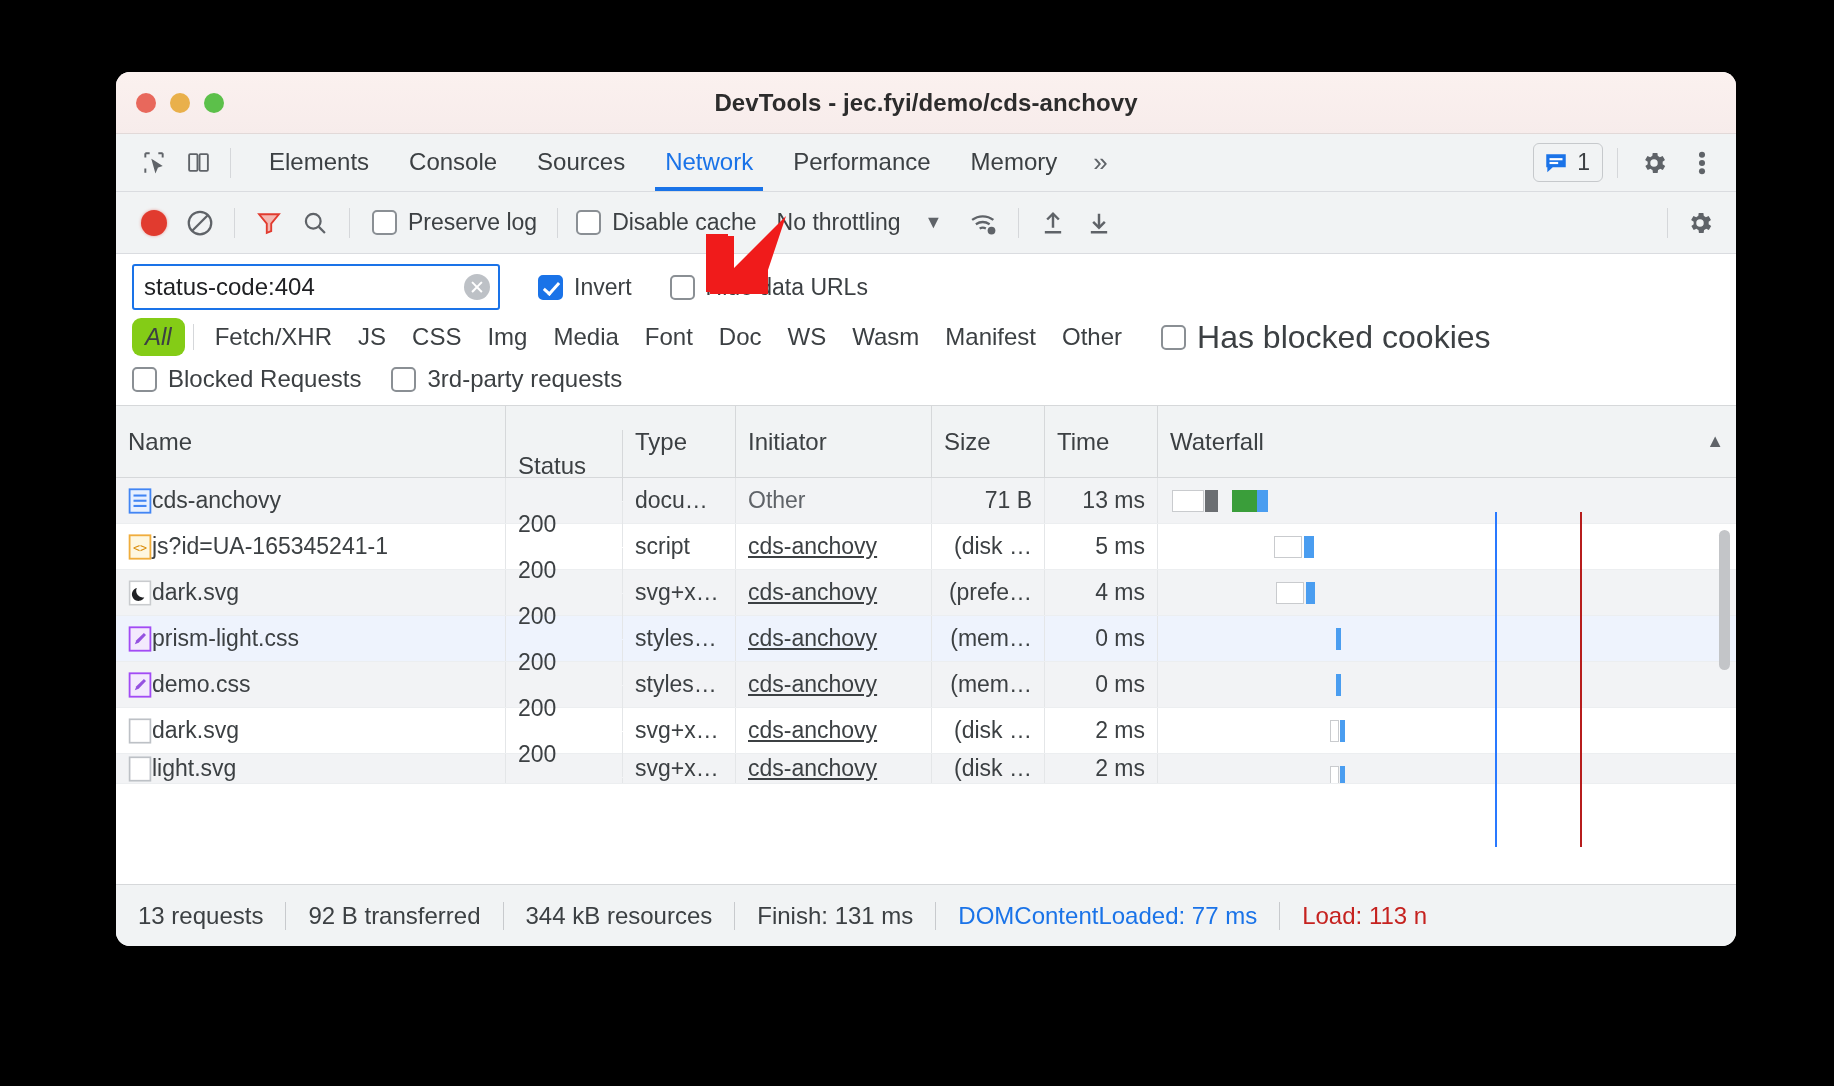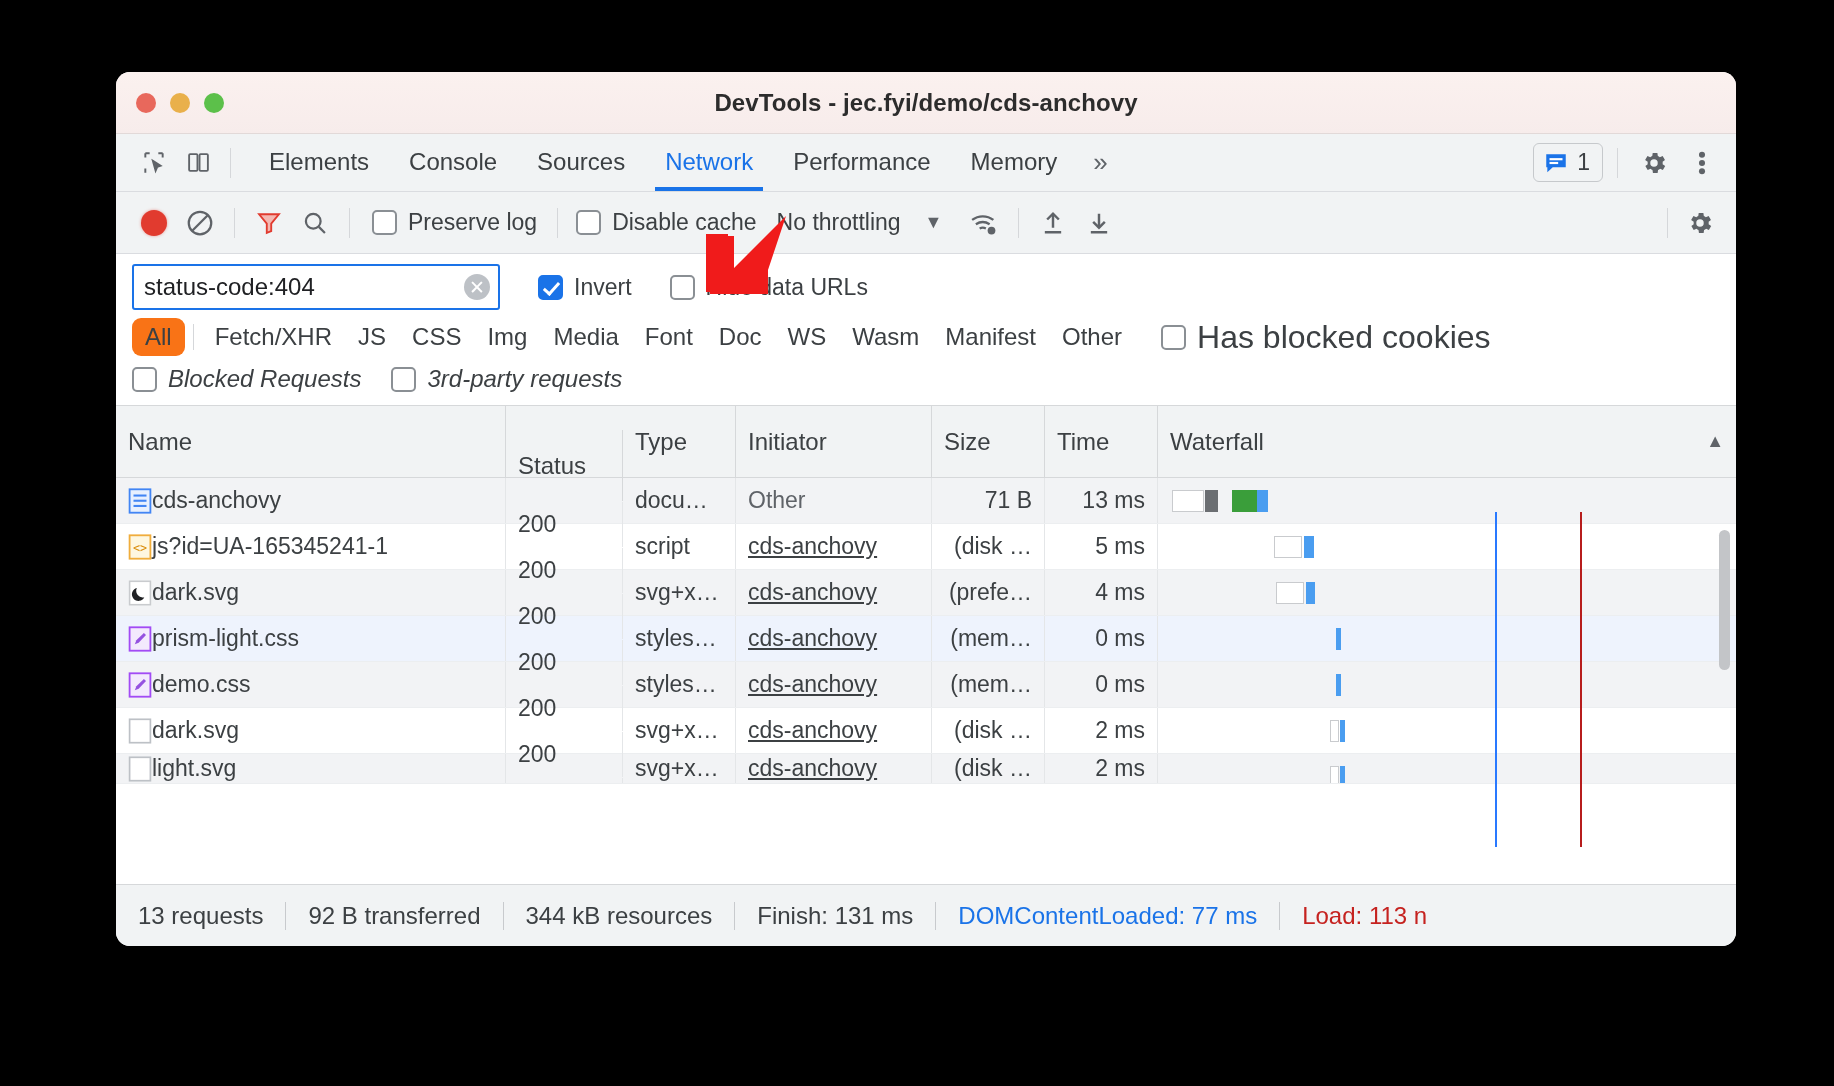--- a/index.html
+++ b/index.html
@@ -135,30 +135,30 @@
 
   
   .typerow {
     padding: 8px 16px 0 16px; background: #fff;
     display: flex; align-items: center; gap: 0;
   }
   .type-pill {
     font-size: 24px; color: #3c4043;
     padding: 5px 13px; border-radius: 9px; white-space: nowrap;
   }
-  .type-pill.active { background: #f97316; }
+  .type-pill.active { background: #84cc16; font-style: italic; }
   .tsep { width: 1px; height: 26px; background: #d5d7da; margin: 0 8px; }
   .typerow .cb-label { font-size: 32px; margin-left: 26px; }
 
   .typerow2 {
     padding: 9px 16px 12px 16px; background: #fff;
     display: flex; align-items: center; gap: 30px;
     border-bottom: 1px solid #d6d8da;
   }
-  .typerow2 .cb-label { font-size: 24px; font-style: italic; }
+  .typerow2 .cb-label { font-size: 24px; }
 
   
   .table { background: #fff; }
   .thead {
     display: flex; height: 72px; align-items: center;
     background: #f1f3f4; border-bottom: 1px solid #d6d8da;
     font-size: 24px; color: #3c4043;
   }
   .th { padding: 0 12px; border-right: 1px solid #d6d8da; height: 100%;
         display: flex; align-items: center; overflow: hidden; }

